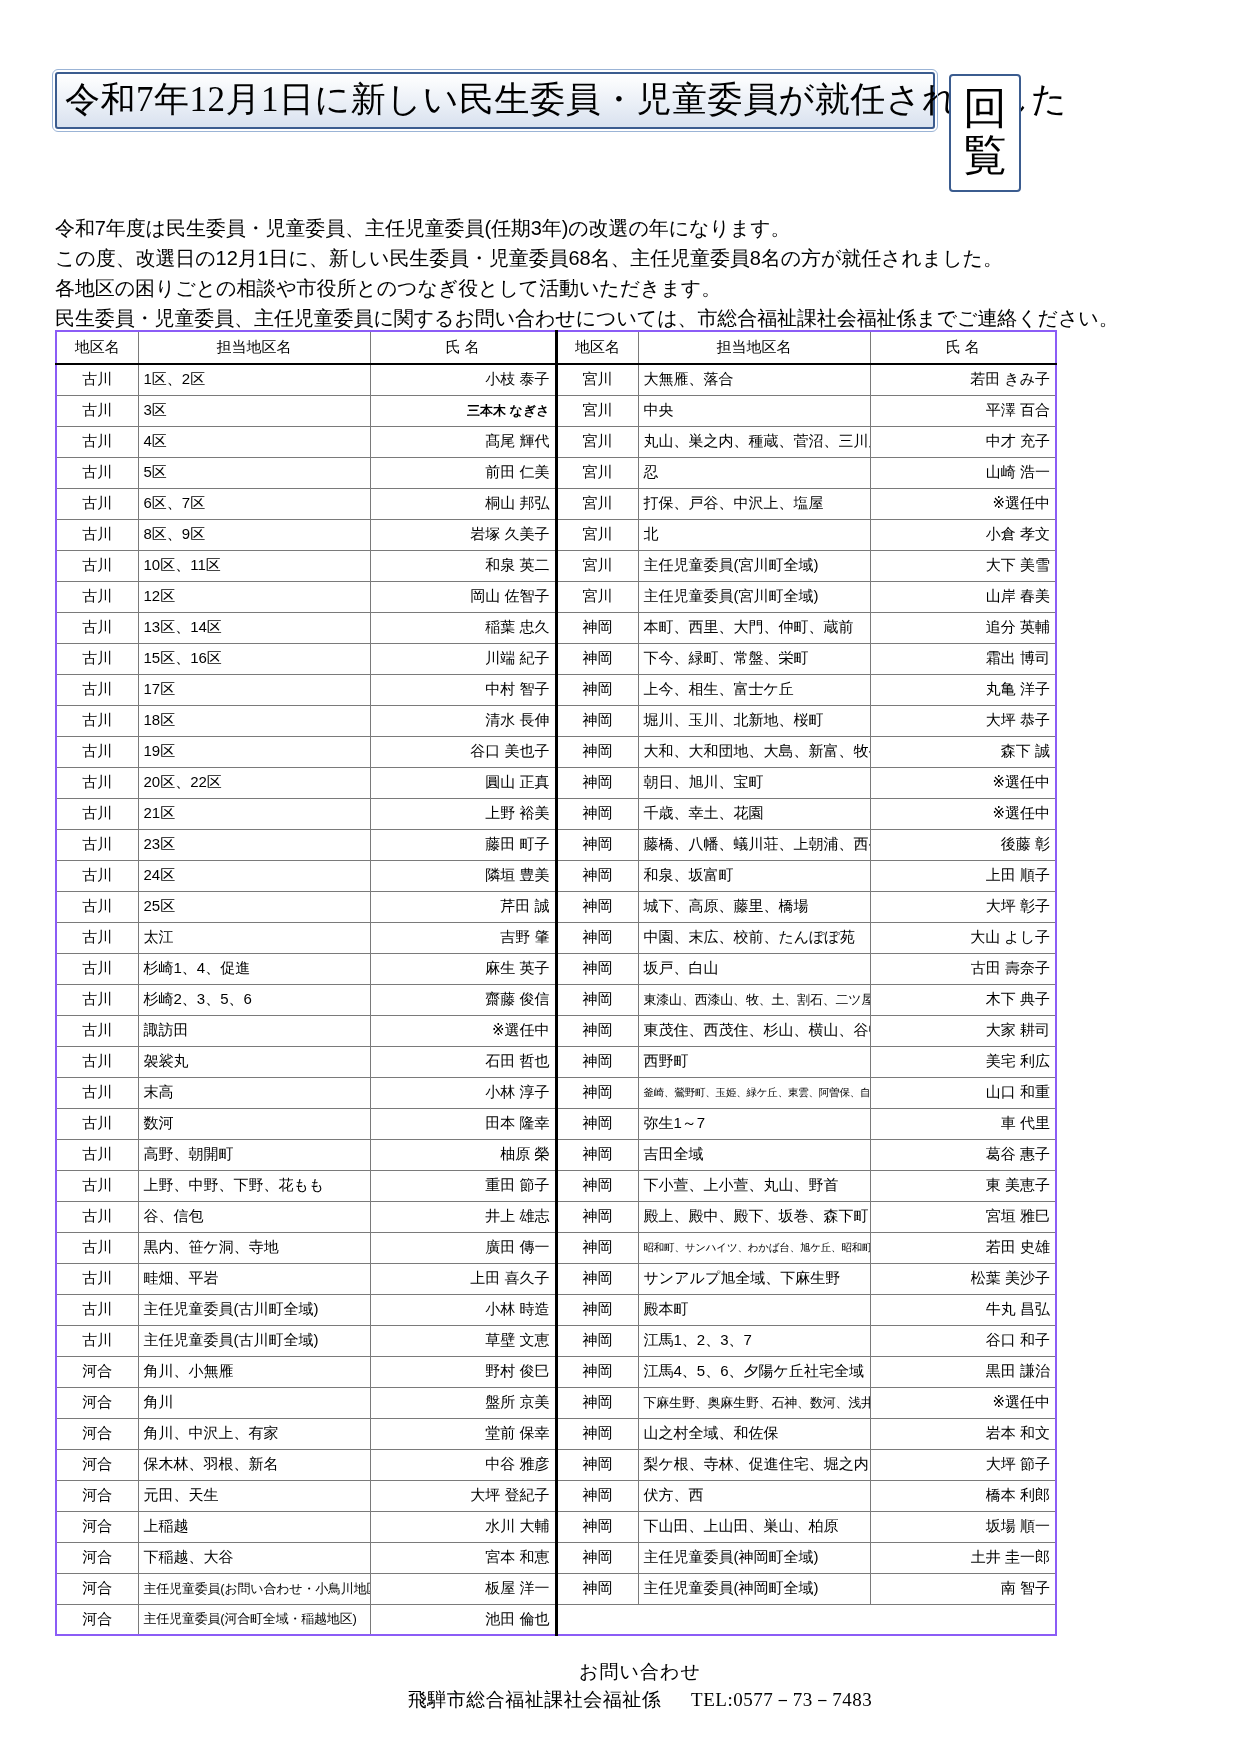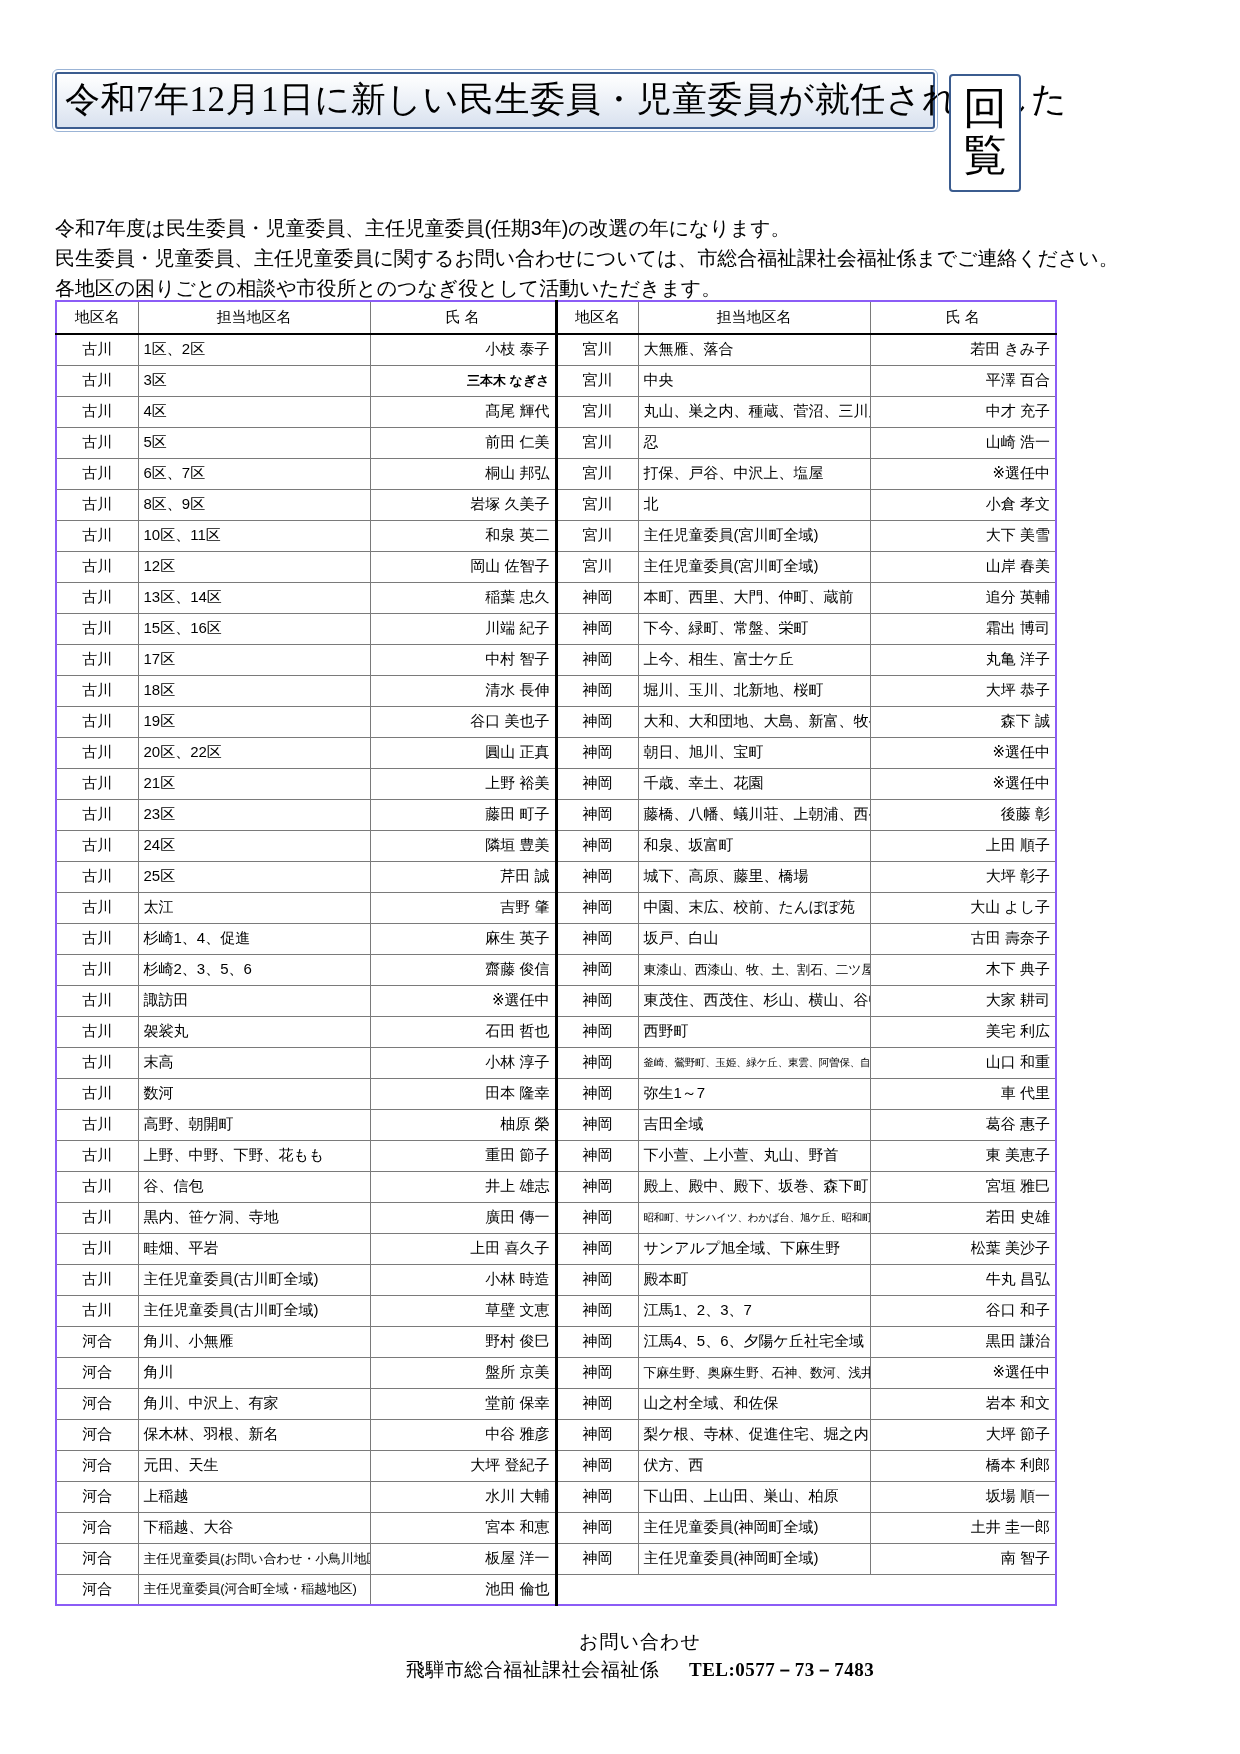--- a/index.html
+++ b/index.html
@@ -144,41 +144,42 @@
   
   .footer {
     margin: 22px 0 0 0;
     text-align: center;
     font-size: 19px;
     line-height: 1.45;
     padding-left: 40px;
   }
   .footer .f1 { letter-spacing: 1px; }
   .footer .f2 { letter-spacing: 0.5px; }
-  .footer .tel { margin-left: 24px; font-family: "Liberation Serif", "DejaVu Serif", serif; font-weight: bold; }
+  .footer .tel { margin-left: 24px; font-family: "Liberation Serif", "DejaVu Serif", serif; }
 </style>
 </head>
 <body>
 
 <div class="page">
 
   <div class="header-zone">
     <div class="title-box">
       <div class="title-text">令和7年12月1日に新しい民生委員・児童委員が就任されました</div>
     </div>
     <div class="kairan-box">
       <span class="kairan-char">回</span>
       <span class="kairan-char">覧</span>
     </div>
   </div>
 
   <div class="intro">
     <div>令和7年度は民生委員・児童委員、主任児童委員(任期3年)の改選の年になります。</div>
+    <div>この度、改選日の12月1日に、新しい民生委員・児童委員68名、主任児童委員8名の方が就任されました。</div>
+    <div>各地区の困りごとの相談や市役所とのつなぎ役として活動いただきます。</div>
     <div>民生委員・児童委員、主任児童委員に関するお問い合わせについては、市総合福祉課社会福祉係までご連絡ください。</div>
-    <div>各地区の困りごとの相談や市役所とのつなぎ役として活動いただきます。</div>
   </div>
 
 
   <div class="table-wrap">
     <table class="roster">
       <colgroup>
         <col class="c-area">
           <col class="c-dist">
           <col class="c-name">
         <col class="c-area">

